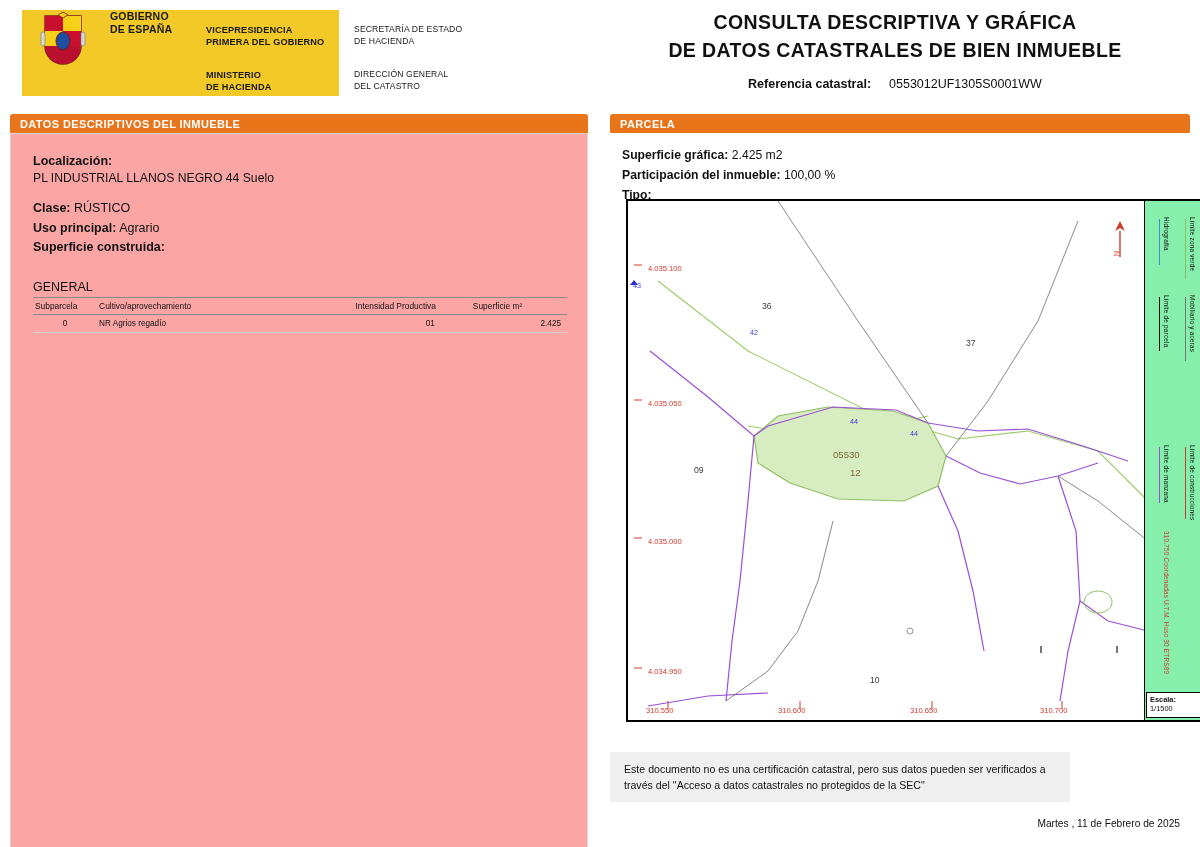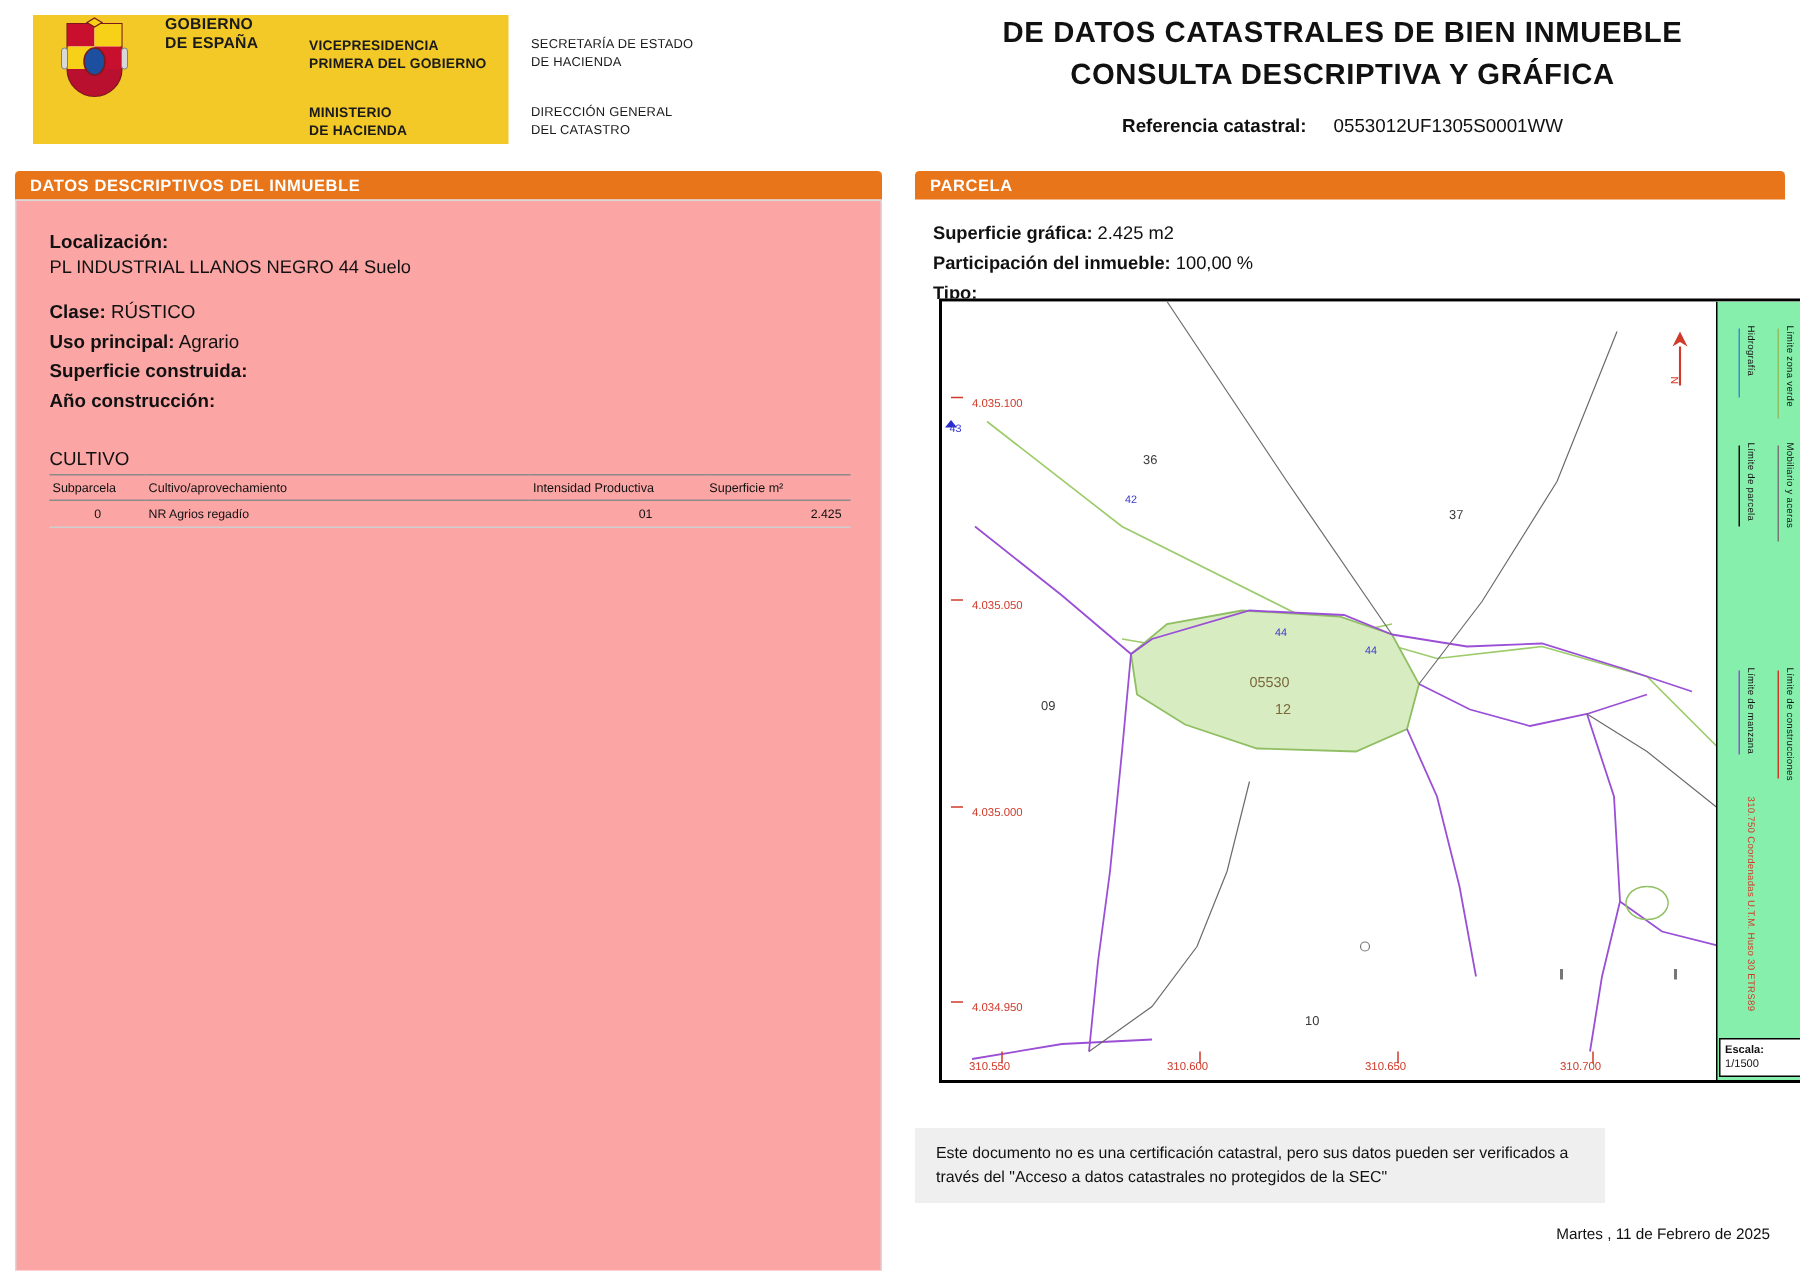--- a/index.html
+++ b/index.html
@@ -293,22 +293,22 @@
         <div>DE HACIENDA</div>
       </div>
       <div>
         <div>DIRECCIÓN GENERAL</div>
         <div>DEL CATASTRO</div>
       </div>
     </div>
   </div>
 
   <div class="title-block">
+    <div class="t1">CONSULTA DESCRIPTIVA Y GRÁFICA</div>
     <div class="t1">DE DATOS CATASTRALES DE BIEN INMUEBLE</div>
-    <div class="t1">CONSULTA DESCRIPTIVA Y GRÁFICA</div>
     <div class="ref-line">
       <span class="lbl">Referencia catastral:</span><span class="val">0553012UF1305S0001WW</span>
     </div>
   </div>
 </div>
 
 <div class="bar" id="bar-left">DATOS DESCRIPTIVOS DEL INMUEBLE</div>
 <div class="bar" id="bar-right">PARCELA</div>
 
 <div class="left-panel">
@@ -323,26 +323,22 @@
       <span>RÚSTICO</span>
     </div>
     <div class="fld">
       <b>Uso principal:</b>
       <span>Agrario</span>
     </div>
     <div class="fld">
       <b>Superficie construida:</b>
       <span></span>
     </div>
-    <div class="fld">
-      <b>Año construcción:</b>
-      <span></span>
-    </div>
-
-    <div class="cultivo-title">CULTIVO</div>
+
+    <div class="cultivo-title">GENERAL</div>
 
     <table class="cultivo">
       <thead>
         <tr>
           <th class="col-sub">Subparcela</th>
           <th class="col-cul">Cultivo/aprovechamiento</th>
           <th class="col-int">Intensidad Productiva</th>
           <th class="col-sup">Superficie m²</th>
         </tr>
       </thead>

